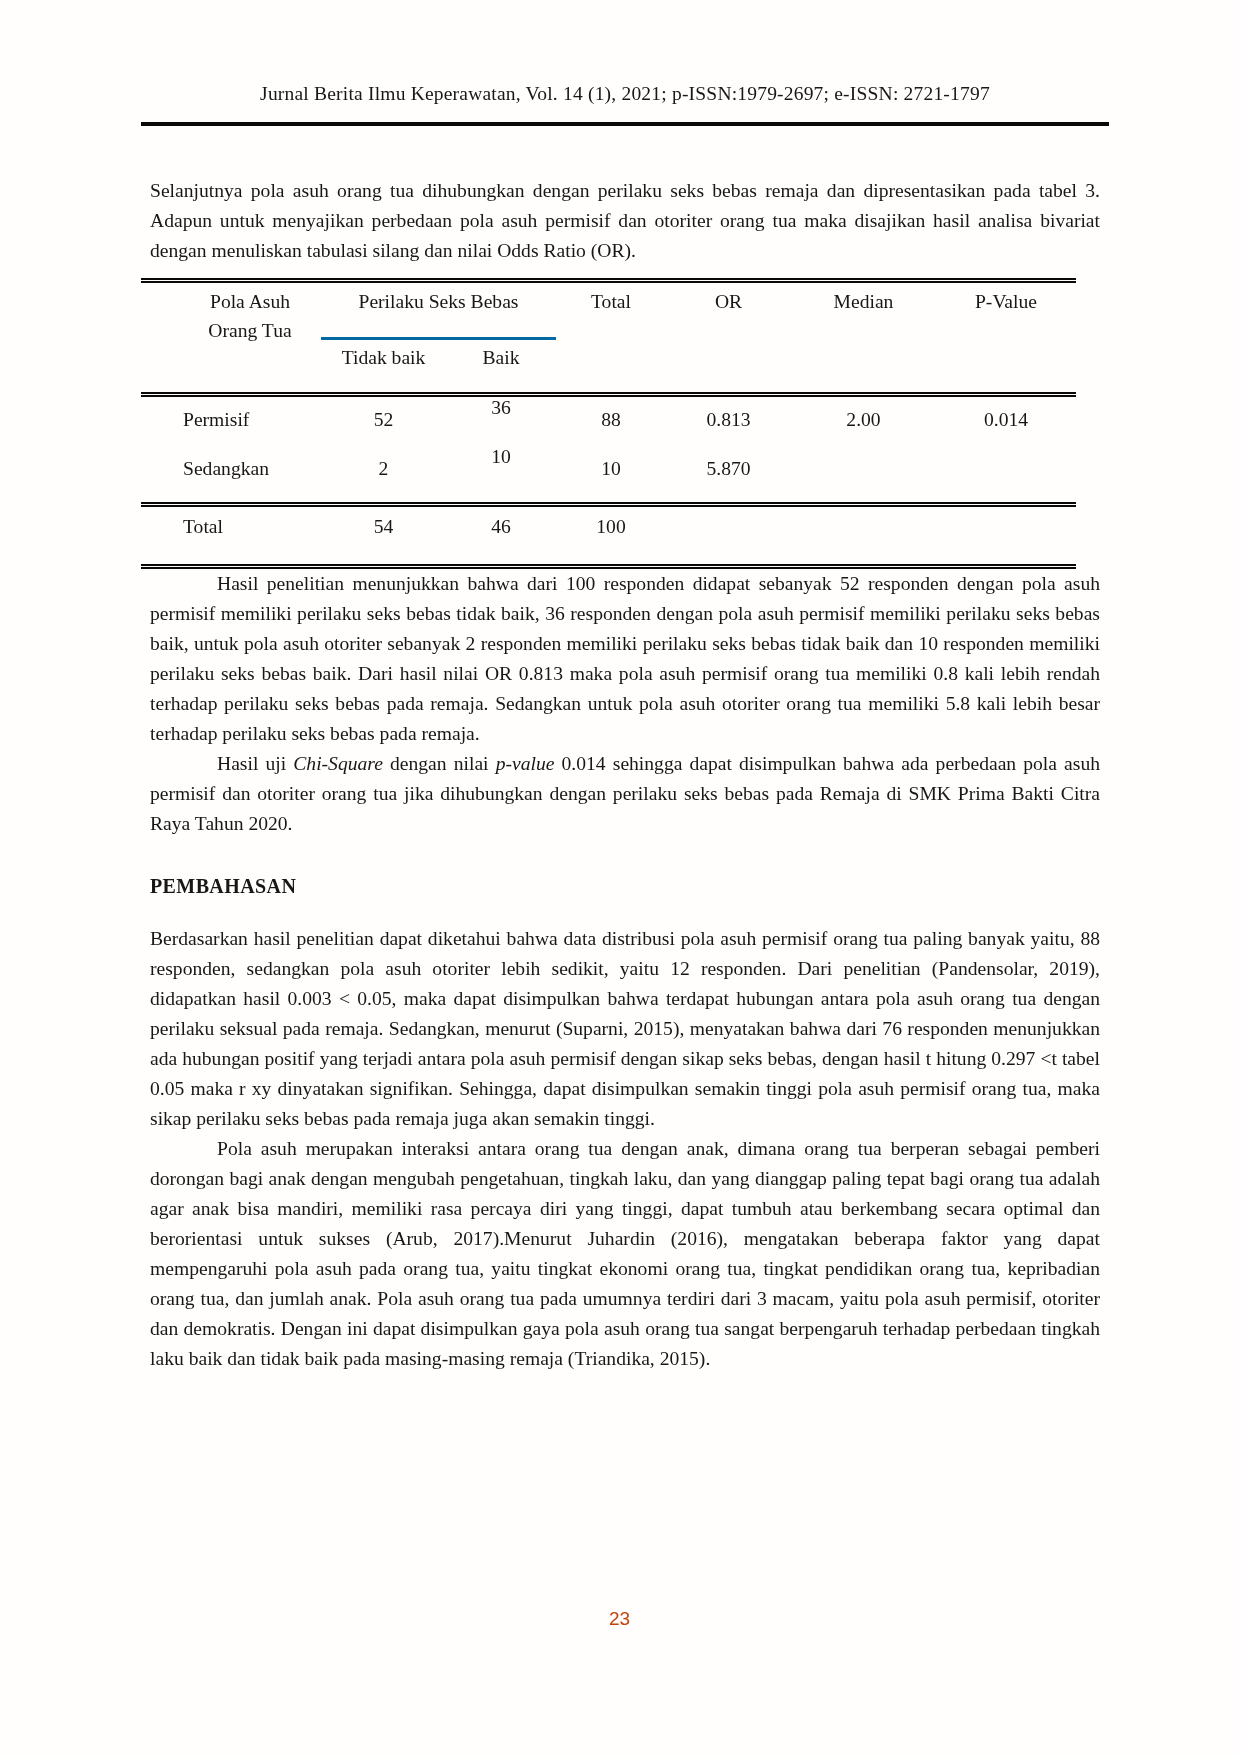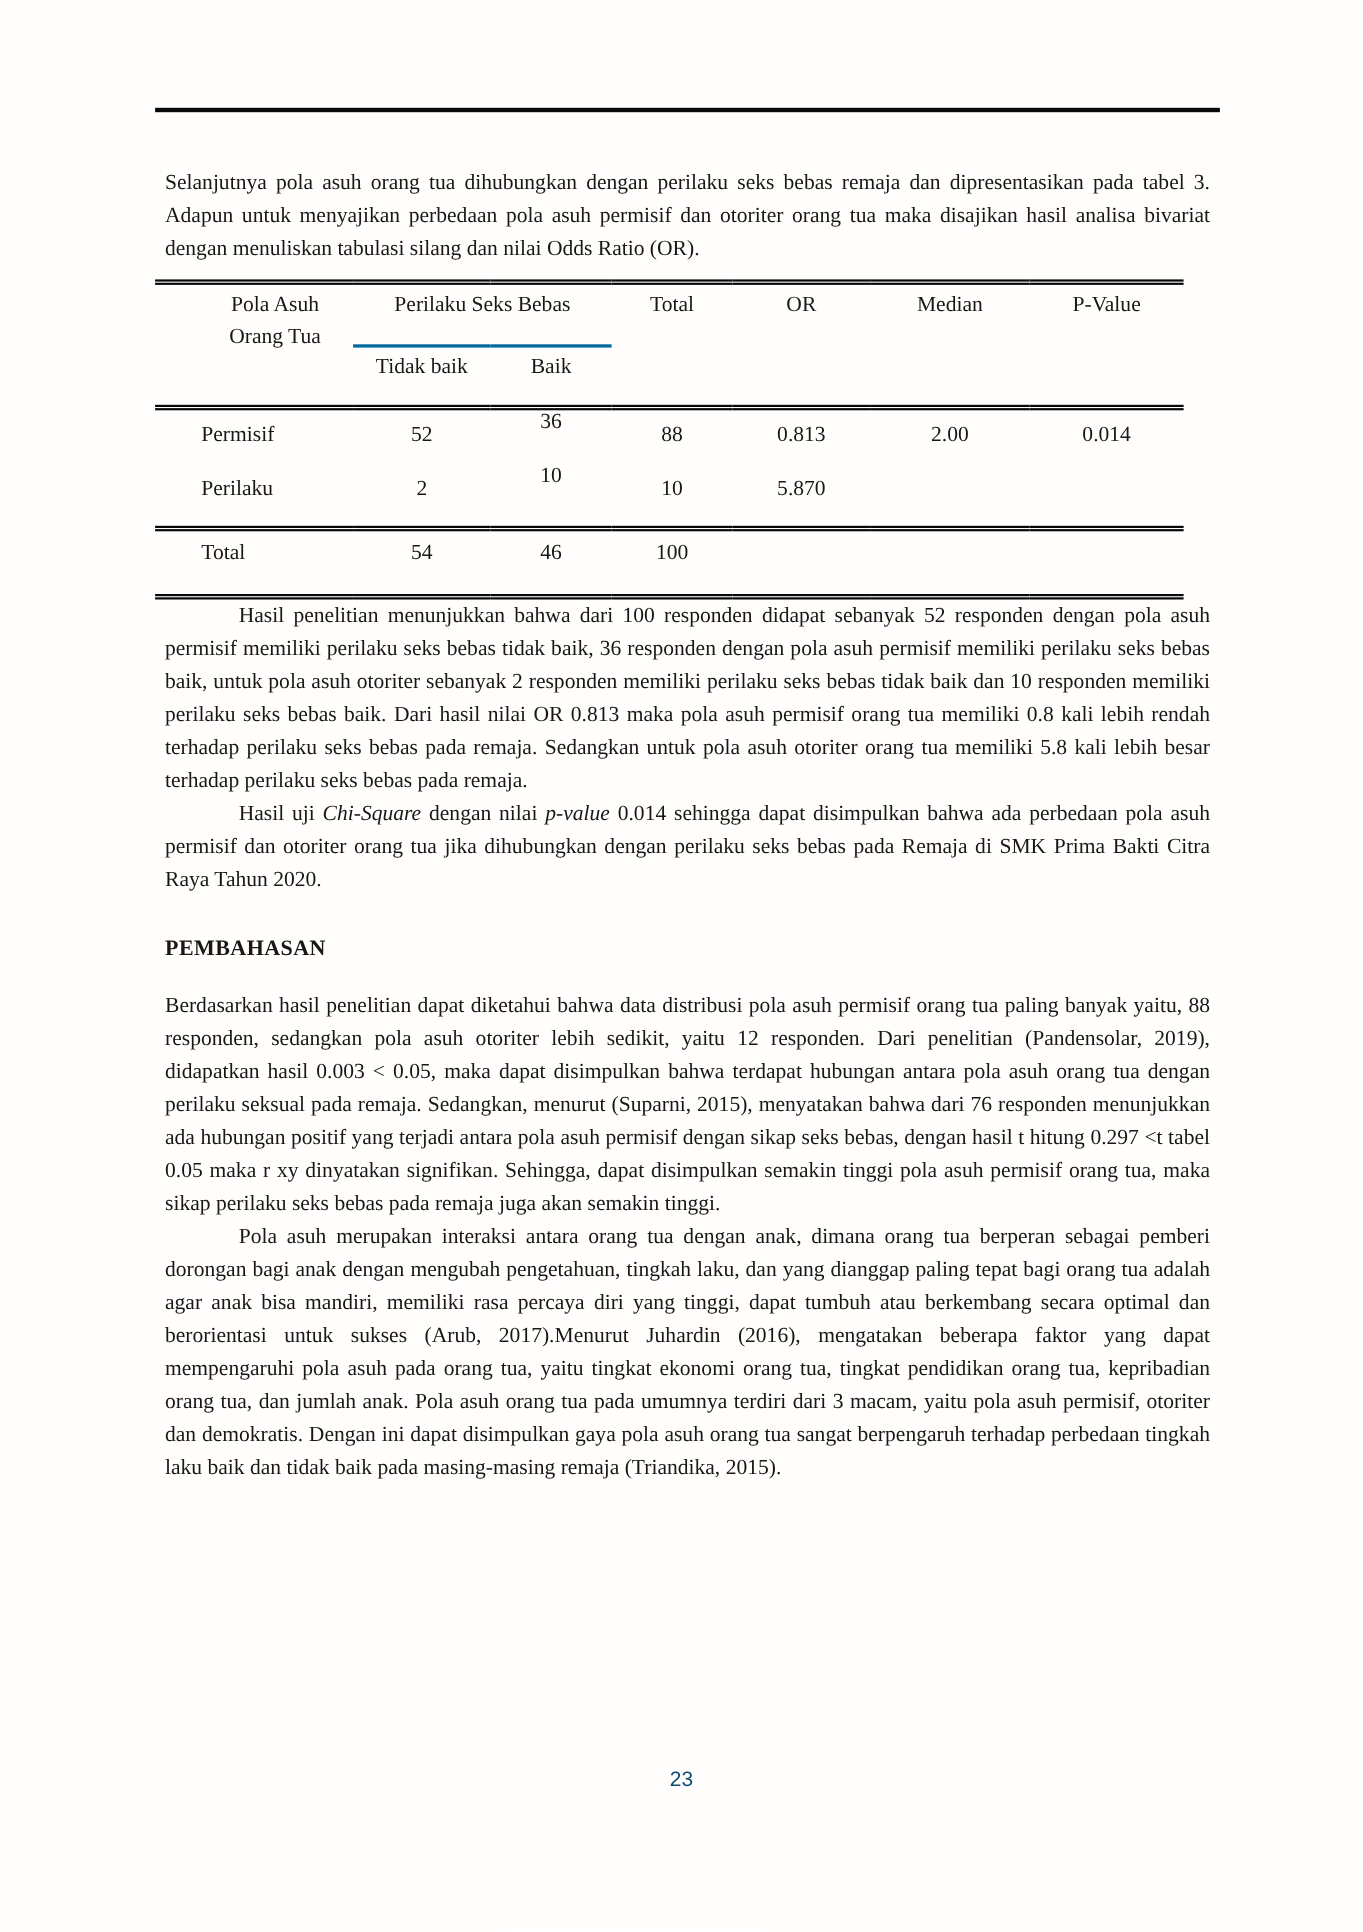--- a/index.html
+++ b/index.html
@@ -101,29 +101,30 @@
   .section-heading + p { margin-top: 26px; }
   .it { font-style: italic; }
   .page-number {
     position: absolute;
     top: 1608px;
     left: 0;
     width: 100%;
     text-align: center;
     font-family: "Liberation Sans", sans-serif;
     font-size: 19px;
-    color: #0c4a6e;
+    color: #c2410c;
   }
 </style>
 </head>
 <body>
 
 <div class="page">
   <div class="content">
 
+    <div class="journal-header">Jurnal Berita Ilmu Keperawatan, Vol. 14 (1), 2021; p-ISSN:1979-2697; e-ISSN: 2721-1797</div>
     <hr class="header-rule">
 
     <p class="body-par first-par">Selanjutnya pola asuh orang tua dihubungkan dengan perilaku seks bebas remaja dan dipresentasikan pada tabel 3. Adapun untuk menyajikan perbedaan pola asuh permisif dan otoriter orang tua maka disajikan hasil analisa bivariat dengan menuliskan tabulasi silang dan nilai Odds Ratio (OR).</p>
 
 
     <table class="stat-table">
       <colgroup>
         <col class="c1">
           <col class="c2">
           <col class="c3">
@@ -153,21 +154,21 @@
         <tr class="data-row-1">
           <td class="row-label">Permisif</td>
           <td>52</td>
           <td><span class="raised">36</span></td>
           <td>88</td>
           <td>0.813</td>
           <td>2.00</td>
           <td>0.014</td>
         </tr>
         <tr class="data-row-2">
-          <td class="row-label">Perilaku</td>
+          <td class="row-label">Sedangkan</td>
           <td>2</td>
           <td><span class="raised">10</span></td>
           <td>10</td>
           <td>5.870</td>
           <td></td>
           <td></td>
         </tr>
         <tr class="total-row">
           <td class="row-label">Total</td>
           <td>54</td>

